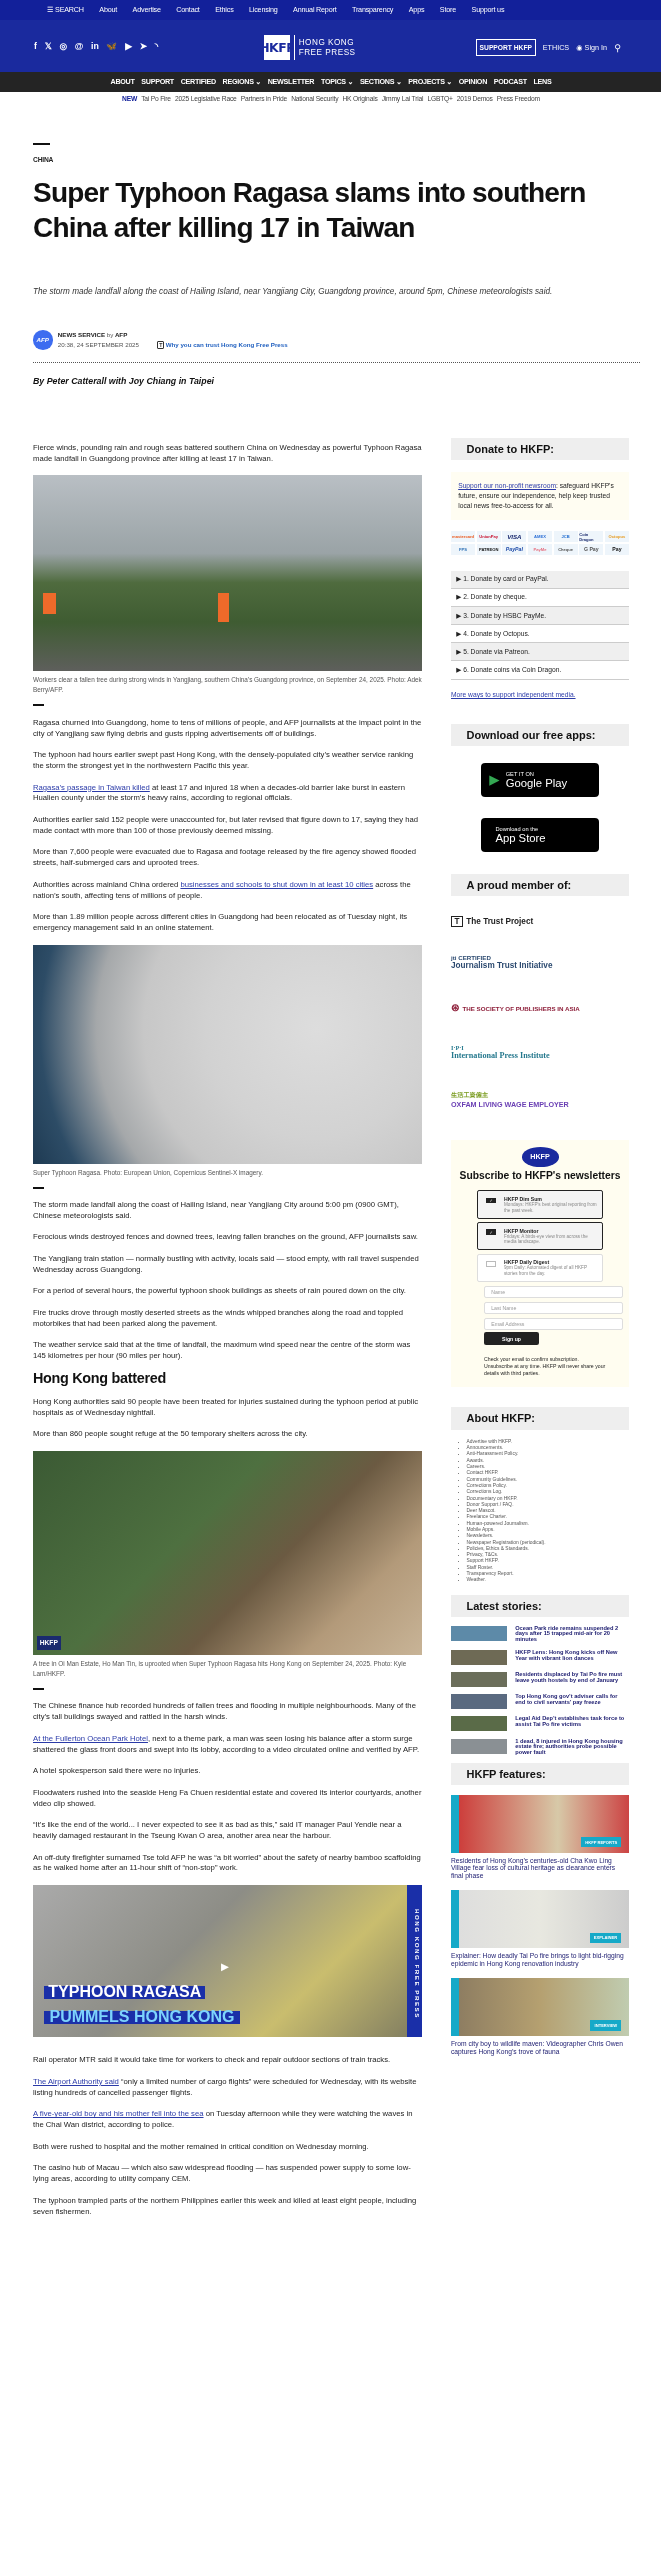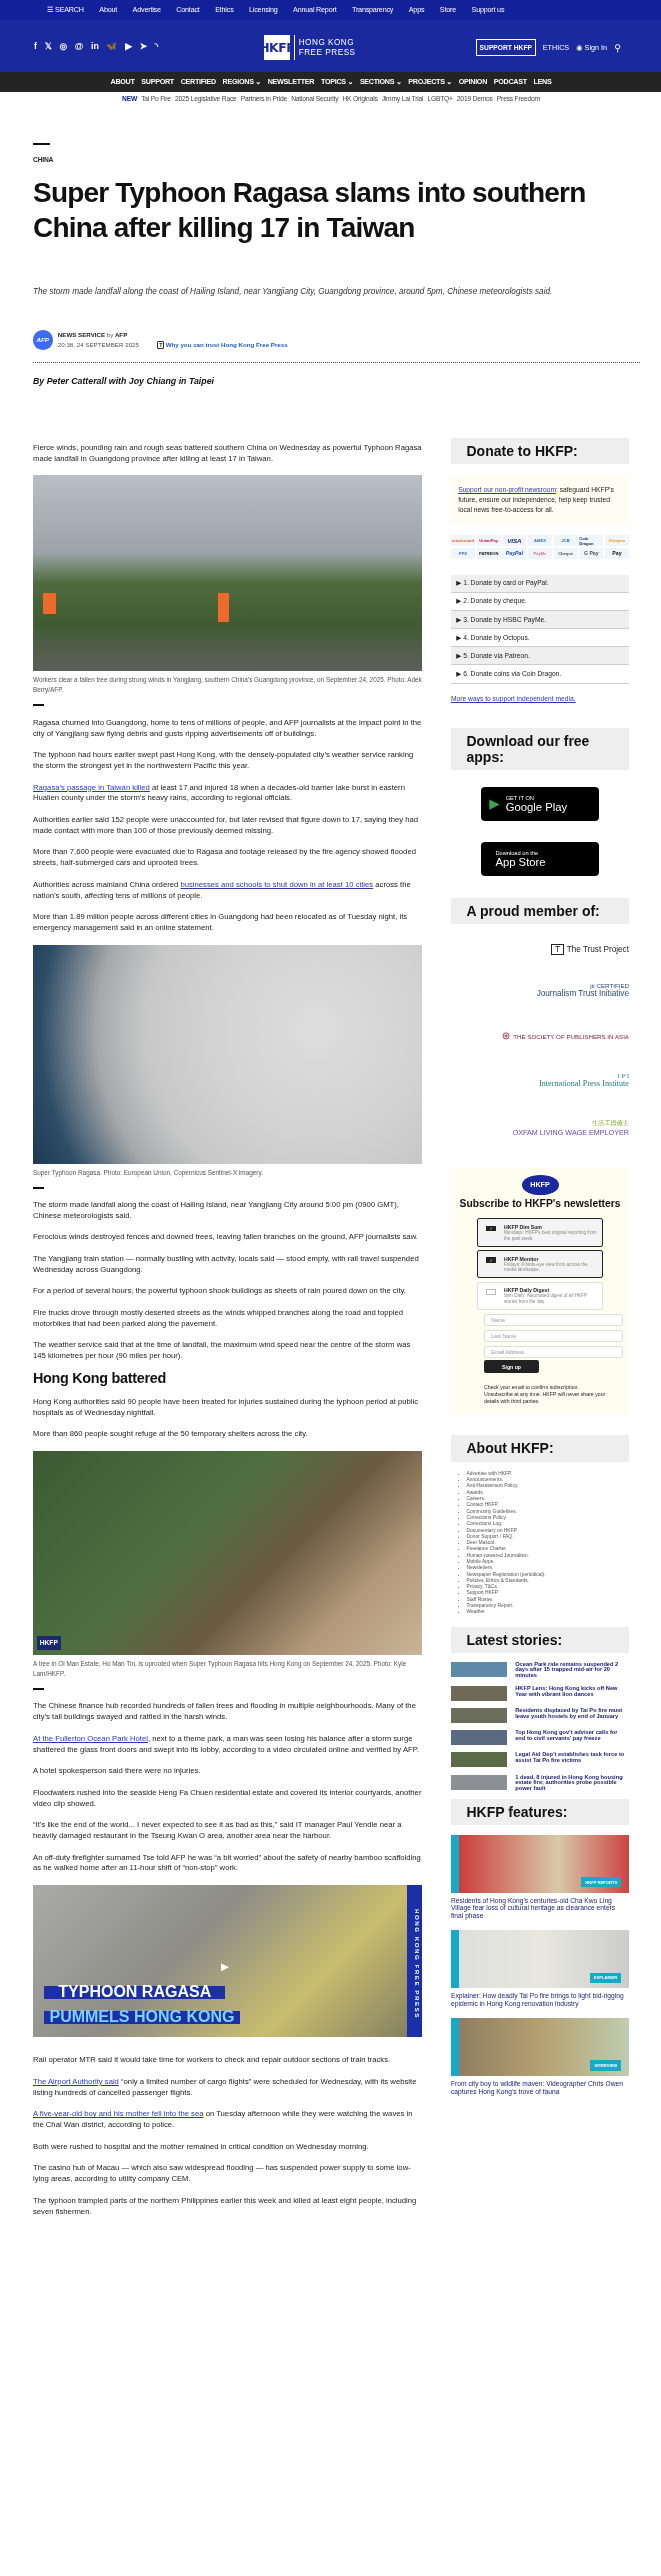--- a/index.html
+++ b/index.html
@@ -33,33 +33,33 @@
 .dots{position:absolute;left:33px;top:362px;width:607px;border-top:0.8px dotted #555}
 .author{position:absolute;left:33px;top:376px;font-weight:bold;font-style:italic;font-size:8.8px;color:#111}
 .article{position:absolute;left:33px;top:443px;width:389px;font-size:7.7px;line-height:10.8px;color:#222}
 .article p{margin-bottom:10.8px}
 .article a{color:#2a3aa8;text-decoration:underline}
 .fig{position:relative;width:389px;margin-top:5.2px}
 .caption{font-size:6.4px;color:#555;margin-top:4.1px;line-height:9.8px}
 .sep{width:10.8px;height:2.1px;background:#111;margin:9.3px 0 11.3px}
 .h2{font-size:14.4px;font-weight:bold;color:#111;margin:5.2px 0 13.4px;letter-spacing:-0.3px}
 .sidebar{position:absolute;left:451px;top:438px;width:178px}
-.widget-h{background:#eee;padding:5.2px 15.5px;font-weight:bold;font-size:14px;color:#111}
+.widget-h{background:#eee;padding:5.2px 15.5px;font-weight:bold;font-size:11px;color:#111}
 .donate-box{background:#fffdf2;padding:9.3px 7.2px;margin:11.3px 0;font-size:6.7px;line-height:9.8px}
 .donate-box a{color:#2a3aa8;text-decoration:underline}
 .pay-grid{display:grid;grid-template-columns:repeat(7,1fr);gap:1.5px}
 .pay-grid div{background:#eef5fb;height:11.3px;font-size:4.1px;font-weight:bold;display:flex;align-items:center;justify-content:center;color:#1a2a6e}
 .acc{margin-top:15.5px}
 .acc div{padding:4.6px 5.2px;font-size:6.7px;border-bottom:0.5px solid #ccc;color:#222}
 .acc div:nth-child(odd){background:#efefef}
 .more-ways{margin-top:11.3px;font-size:6.7px;color:#2a3aa8;text-decoration:underline}
 .store-btn{width:118px;height:34px;background:#000;border-radius:4.1px;color:#fff;margin:16.5px auto 0;display:flex;align-items:center;padding-left:8.2px;gap:6.2px}
 .store-btn .small{font-size:5.7px}
 .store-btn .big{font-size:11.3px}
-.member-logo{text-align:right;margin:20.6px 0 0;font-size:8.2px;font-weight:normal}
+.member-logo{text-align:left;margin:20.6px 0 0;font-size:8.2px;font-weight:bold}
 .member-logo .s{font-size:6.2px;display:block}
 .newsletter{background:#fffdf0;padding:7.2px 0 10.3px;margin-top:31px;text-align:center}
 .nl-logo{width:37px;height:19.6px;border-radius:50%;background:#1a2a9e;color:#fff;font-weight:bold;font-size:7.2px;display:flex;align-items:center;justify-content:center;margin:0 auto}
 .nl-title{font-size:10.3px;font-weight:bold;line-height:9.3px;margin:4.1px 0 10.3px;color:#111}
 .nl-opt{width:126px;margin:0 auto 3.6px;border:0.5px solid #222;border-radius:2.1px;background:#f4f4f4;padding:4.6px 4.1px 4.1px 26px;text-align:left;position:relative}
 .nl-opt.off{border-color:#ddd;background:#fff}
 .nl-opt .cb{position:absolute;left:8.2px;top:6.2px;width:10.3px;height:5.7px;background:#222;color:#fff;font-size:4.1px;display:flex;align-items:center;justify-content:center}
 .nl-opt.off .cb{background:#fff;border:0.5px solid #bbb}
 .nl-opt .t{font-size:5.2px;font-weight:bold}
 .nl-opt .d{font-size:4.6px;color:#888;line-height:5.7px}
@@ -206,21 +206,21 @@
   <div class="sep"></div>
   <p>The Chinese finance hub recorded hundreds of fallen trees and flooding in multiple neighbourhoods. Many of the city’s tall buildings swayed and rattled in the harsh winds.</p>
   <p><a>At the Fullerton Ocean Park Hotel</a><span>, next to a theme park, a man was seen losing his balance after a storm surge shattered the glass front doors and swept into its lobby, according to a video circulated online and verified by AFP.</span></p>
   <p>A hotel spokesperson said there were no injuries.</p>
   <p>Floodwaters rushed into the seaside Heng Fa Chuen residential estate and covered its interior courtyards, another video clip showed.</p>
   <p>“It’s like the end of the world... I never expected to see it as bad as this,” said IT manager Paul Yendle near a heavily damaged restaurant in the Tseung Kwan O area, another area near the harbour.</p>
   <p>An off-duty firefighter surnamed Tse told AFP he was “a bit worried” about the safety of nearby bamboo scaffolding as he walked home after an 11-hour shift of “non-stop” work.</p>
   <div style="position:relative;height:152px;background:linear-gradient(135deg,#aaa 0%,#8d8d86 40%,#c9bd6e 70%,#7d7a60 100%);margin-bottom:18.5px">
     <div style="position:absolute;right:0;top:0;bottom:0;width:15.5px;background:#1a2fa8;color:#fff;writing-mode:vertical-rl;font-weight:bold;font-size:6.2px;letter-spacing:1.5px;text-align:center;padding-top:5.2px">HONG KONG FREE PRESS</div>
     <div style="position:absolute;left:188px;top:77px;color:#fff;font-size:10.3px">▶</div>
-    <div style="position:absolute;left:11.3px;top:101px;background:#1a2fa8;color:#fff;font-weight:bold;font-size:16px;padding:1px 14px">TYPHOON RAGASA</div>
+    <div style="position:absolute;left:11.3px;top:101px;background:#1a2fa8;color:#fff;font-weight:bold;font-size:16px;padding:1px 4px">TYPHOON RAGASA</div>
     <div style="position:absolute;left:11.3px;top:126px;background:#1a2fa8;color:#7dd3fc;font-weight:bold;font-size:16px;padding:1px 5.2px">PUMMELS HONG KONG</div>
   </div>
   <p>Rail operator MTR said it would take time for workers to check and repair outdoor sections of train tracks.</p>
   <p><a>The Airport Authority said</a><span> “only a limited number of cargo flights” were scheduled for Wednesday, with its website listing hundreds of cancelled passenger flights.</span></p>
   <p><a>A five-year-old boy and his mother fell into the sea</a><span> on Tuesday afternoon while they were watching the waves in the Chai Wan district, according to police.</span></p>
   <p>Both were rushed to hospital and the mother remained in critical condition on Wednesday morning.</p>
   <p>The casino hub of Macau — which also saw widespread flooding — has suspended power supply to some low-lying areas, according to utility company CEM.</p>
   <p>The typhoon trampled parts of the northern Philippines earlier this week and killed at least eight people, including seven fishermen.</p>
 </div>
 

